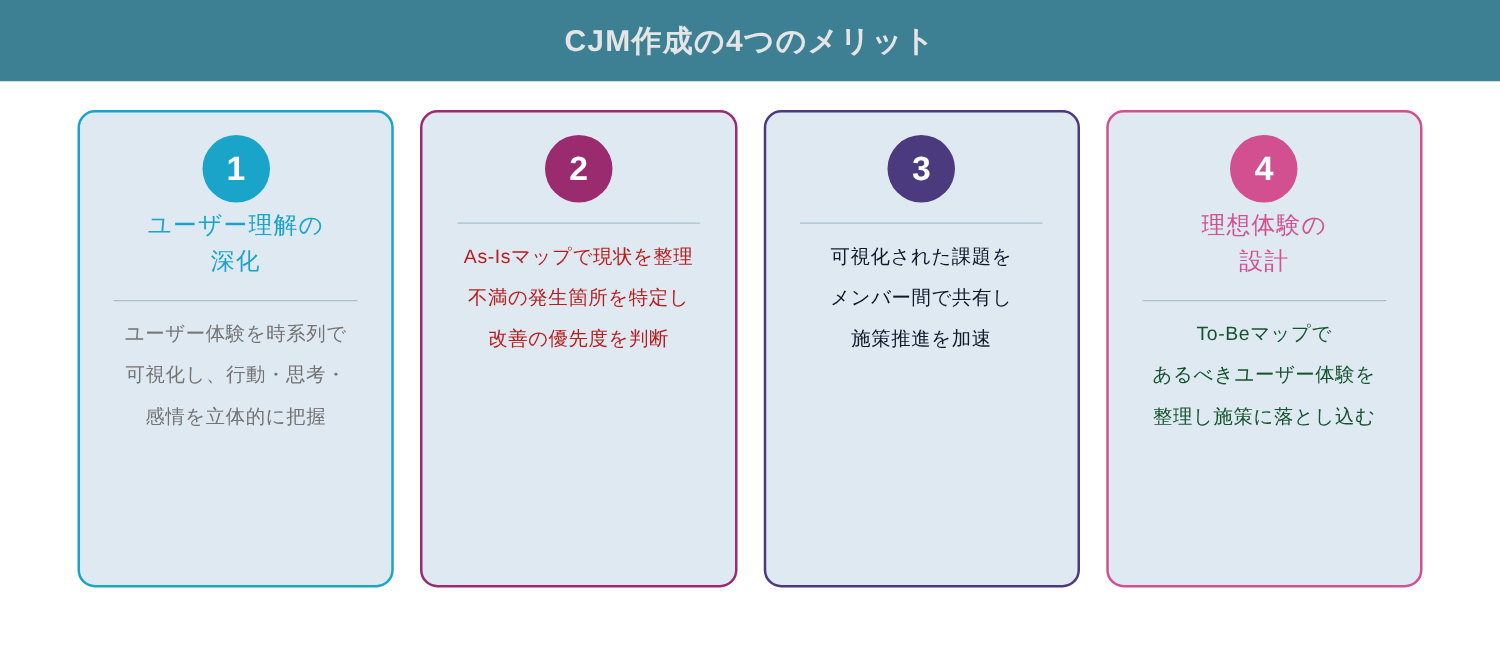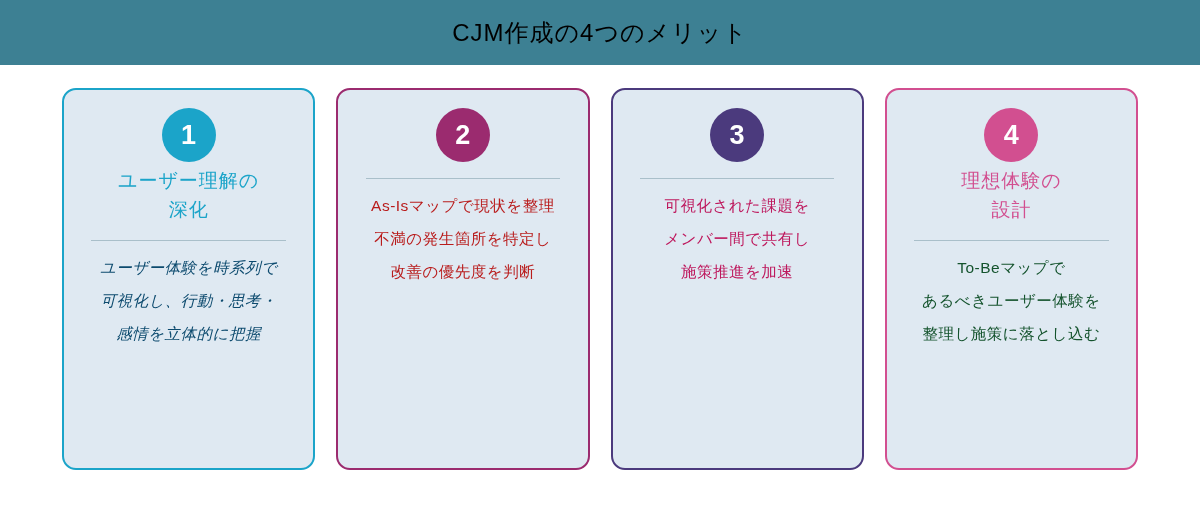--- a/index.html
+++ b/index.html
@@ -65,46 +65,46 @@
     font-size: 15.5px;
     line-height: 33px;
     letter-spacing: 0.5px;
   }
 </style>
 </head>
 <body>
 
 <div class="page">
   <header class="banner" style="background: rgb(61, 128, 147);">
-    <h1 style="color: #000000;">CJM作成の4つのメリット</h1>
+    <h1 style="color: #e5e5e5; font-weight: bold;">CJM作成の4つのメリット</h1>
   </header>
   <main class="cards">
   <section class="card" style="--accent: #1ba4c9; background: rgb(223, 233, 242);">
     <div class="num-circle">
       <span class="num">1</span>
     </div>
     <h2 class="card-title">ユーザー理解の<br>深化</h2>
     <hr class="divider" style="border-top-color: rgb(169, 191, 202);">
-    <p class="card-body" style="color: #0c4a6e; font-style: italic;">ユーザー体験を時系列で<br>可視化し、行動・思考・<br>感情を立体的に把握</p>
+    <p class="card-body" style="color: #737373;">ユーザー体験を時系列で<br>可視化し、行動・思考・<br>感情を立体的に把握</p>
   </section>
 
   <section class="card" style="--accent: #9b2b6f; background: rgb(223, 233, 242);">
     <div class="num-circle">
       <span class="num">2</span>
     </div>
     <hr class="divider" style="border-top-color: rgb(169, 191, 202);">
     <p class="card-body" style="color: #b91c1c;">As-Isマップで現状を整理<br>不満の発生箇所を特定し<br>改善の優先度を判断</p>
   </section>
 
   <section class="card" style="--accent: #4b3a7d; background: rgb(223, 233, 242);">
     <div class="num-circle">
       <span class="num">3</span>
     </div>
     <hr class="divider" style="border-top-color: rgb(169, 191, 202);">
-    <p class="card-body" style="color: #be185d;">可視化された課題を<br>メンバー間で共有し<br>施策推進を加速</p>
+    <p class="card-body" style="color: #0f172a;">可視化された課題を<br>メンバー間で共有し<br>施策推進を加速</p>
   </section>
 
   <section class="card" style="--accent: #d24f90; background: rgb(223, 233, 242);">
     <div class="num-circle">
       <span class="num">4</span>
     </div>
     <h2 class="card-title">理想体験の<br>設計</h2>
     <hr class="divider" style="border-top-color: rgb(169, 191, 202);">
     <p class="card-body" style="color: #14532d;">To-Beマップで<br>あるべきユーザー体験を<br>整理し施策に落とし込む</p>
   </section>

